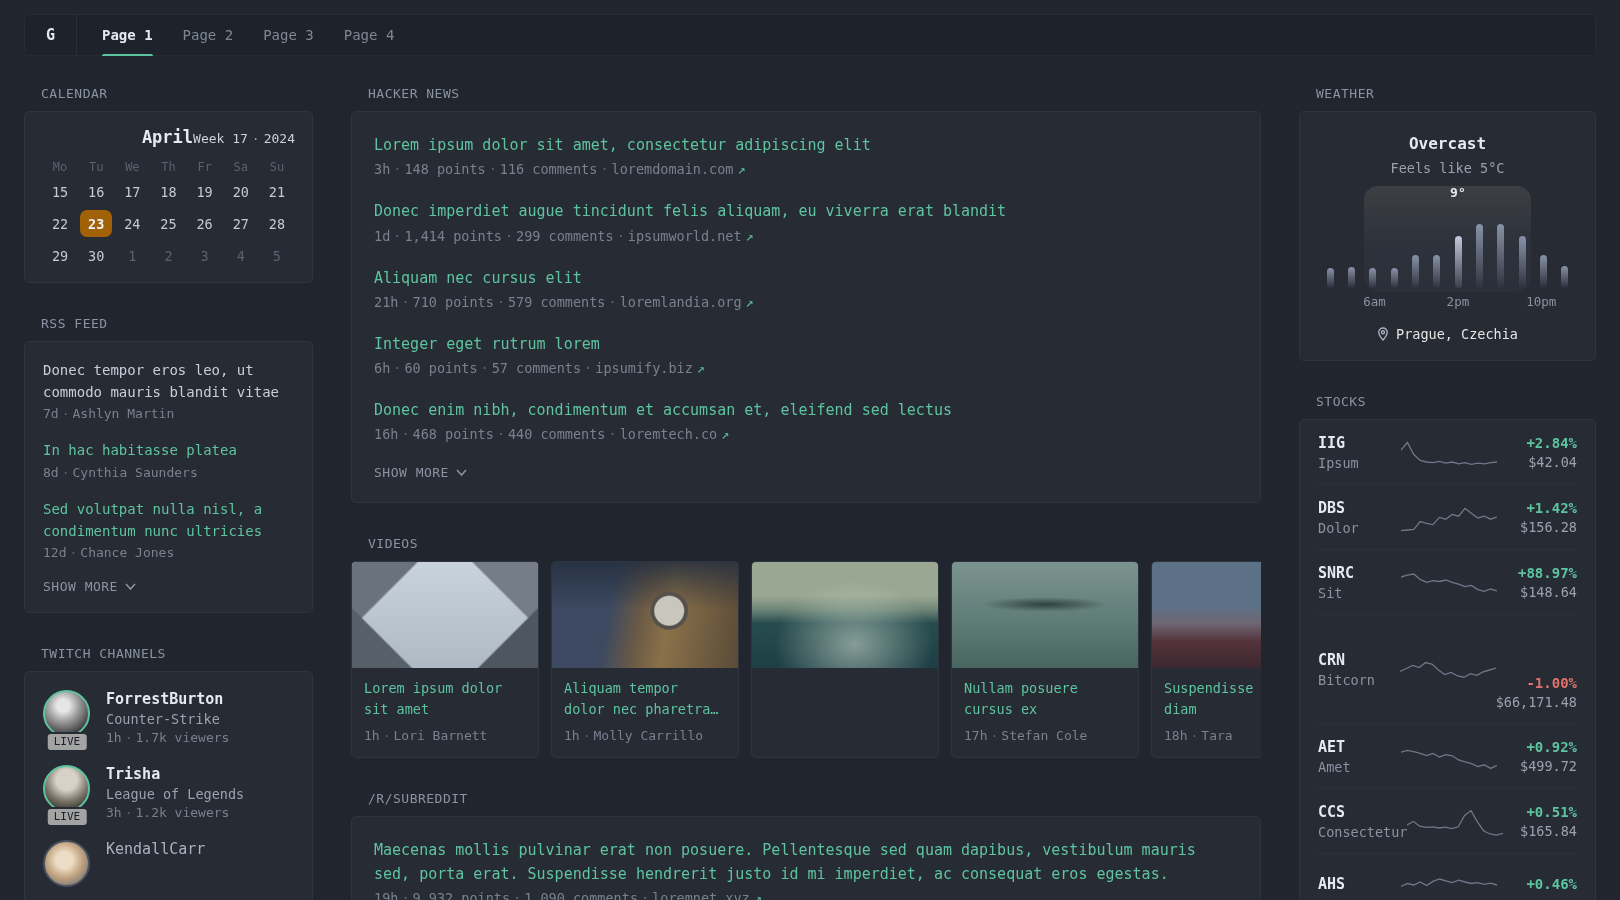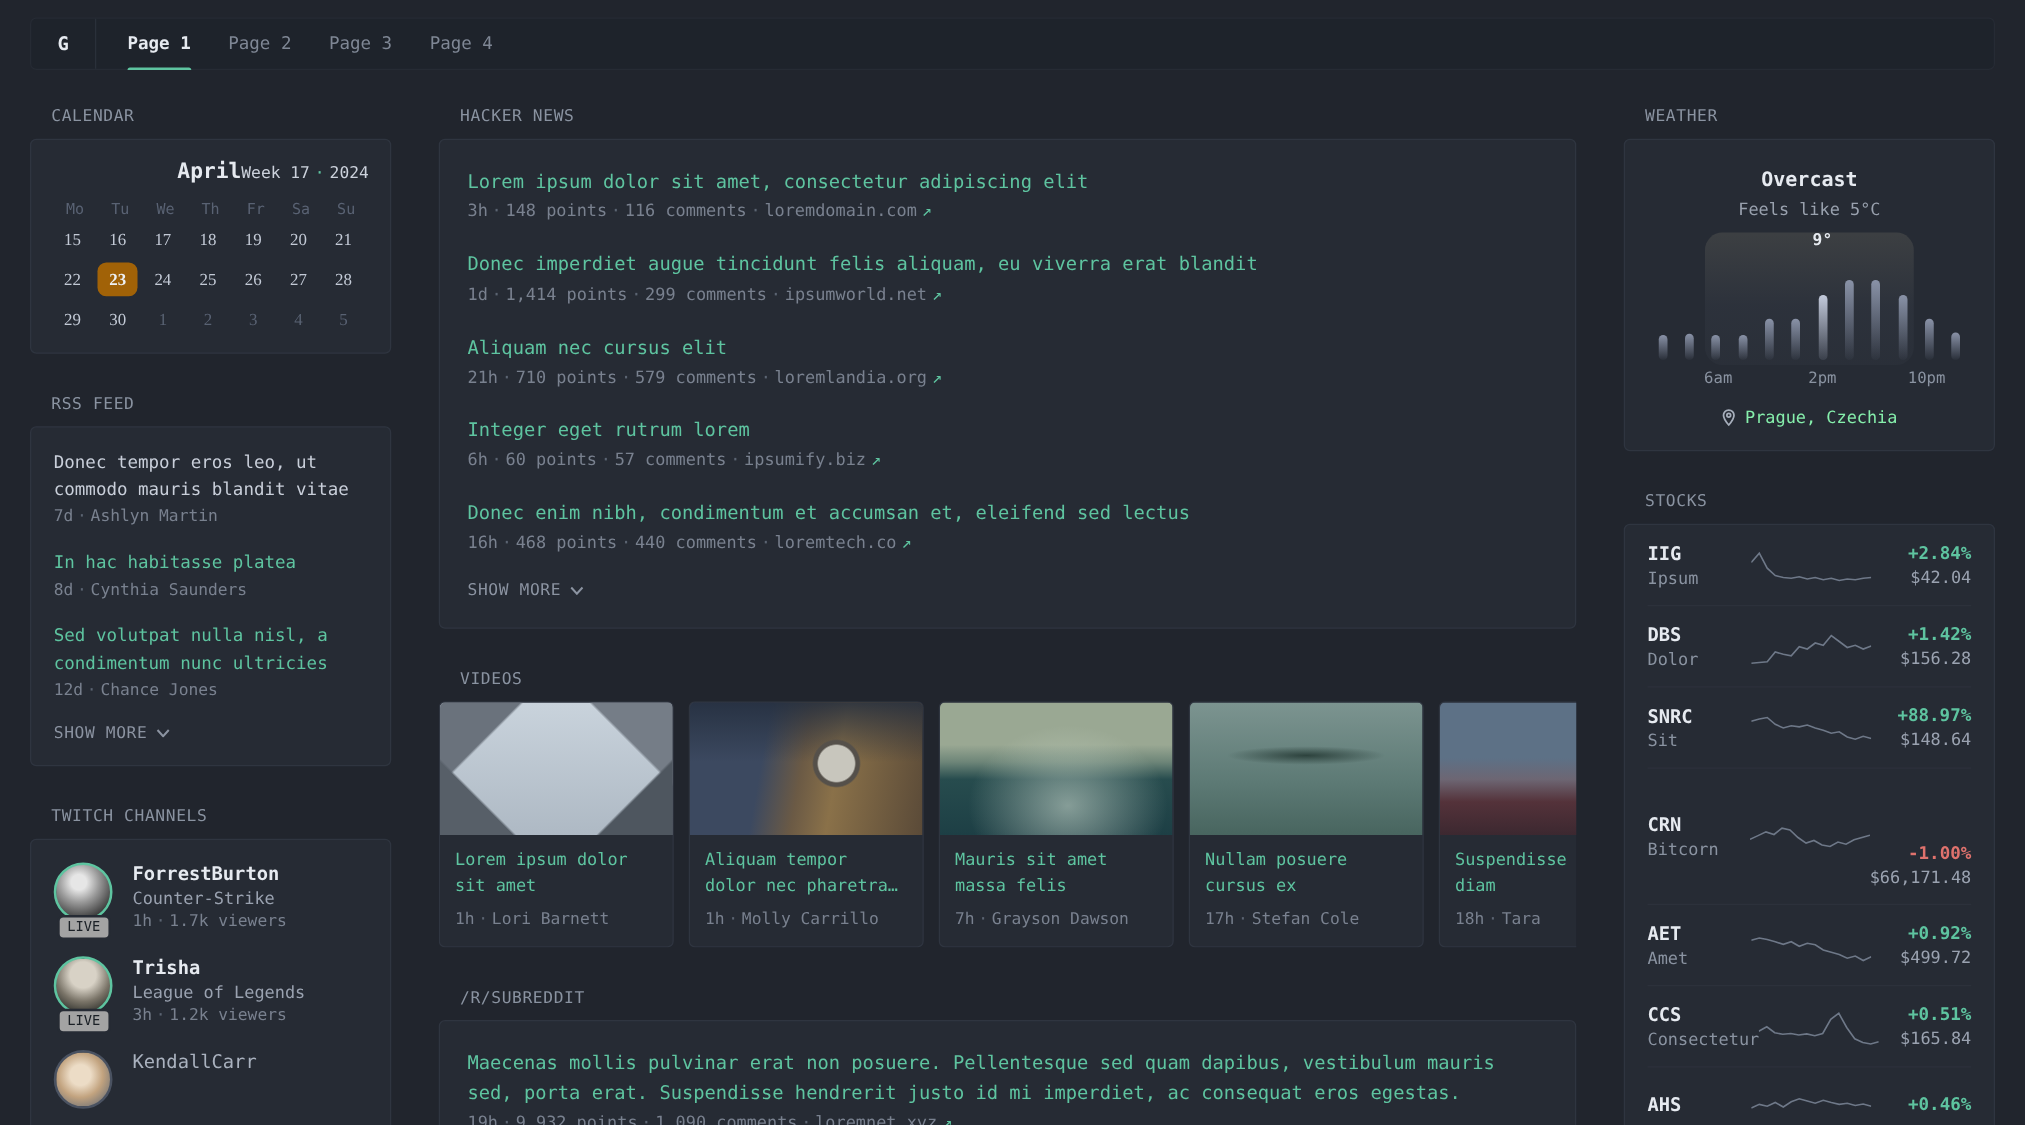--- a/index.html
+++ b/index.html
@@ -31,21 +31,21 @@
   .show-more{display:flex;align-items:center;gap:7px;color:#8b93a1;font-size:13px;letter-spacing:.5px;cursor:pointer;}
   .chev{stroke:#8b93a1;fill:none;stroke-width:1.6;}
   
   .cal-card{padding:15px 17px 13px;}
   .cal-head{display:flex;justify-content:flex-end;align-items:baseline;margin-bottom:13px;}
   .cal-month{font-size:17px;font-weight:600;color:var(--text-bright);}
   .cal-week{font-size:13px;color:#ccd2dc;}
   .cal-week .dot{color:var(--accent);margin:0 4px;}
   .cal-grid{display:grid;grid-template-columns:repeat(7,1fr);row-gap:5px;text-align:center;}
   .cal-dow{color:var(--text-dimmer);font-size:12px;padding-bottom:4px;}
-  .cal-day{height:27px;display:flex;align-items:center;font-size:13.5px;color:#c3cad6;font-family:Liberation Serif, serif;}
+  .cal-day{height:27px;display:flex;align-items:center;justify-content:center;font-size:13.5px;color:#c3cad6;}
   .cal-day span{display:flex;align-items:center;justify-content:center;width:32px;height:27px;border-radius:7px;}
   .cal-day.dim{color:var(--text-dimmer);}
   .cal-day.sel span{background:#a16207;color:#eef1f5;font-weight:bold;}
   
   .rss-card{padding:18px;}
   .feed-item{margin-bottom:19px;}
   .feed-title{color:var(--accent);font-size:14px;line-height:1.55;cursor:pointer;}
   .feed-item.visited .feed-title{color:#c9cfda;}
   .feed-meta{color:var(--text-dim);font-size:13px;margin-top:3px;}
   
@@ -105,21 +105,21 @@
       background:linear-gradient(180deg,rgba(222,210,170,.12),rgba(165,175,195,.05) 55%,rgba(165,175,195,.03));}
   .bars{position:absolute;left:4px;right:4px;bottom:22px;height:64px;display:flex;
       align-items:flex-end;justify-content:space-between;}
   .bar{width:7px;border-radius:4px;background:linear-gradient(#8992a7,rgba(110,120,145,.05));}
   .bar.current{background:linear-gradient(#c3cadb,rgba(170,180,205,.12));}
   .temp-label{position:absolute;top:-13px;transform:translateX(-50%);font-size:13px;font-weight:bold;
       color:var(--text-bright);}
   .time-labels{position:absolute;left:0;right:0;bottom:0;height:16px;}
   .time-label{position:absolute;transform:translateX(-50%);font-size:12.5px;color:#8a93a1;}
   .weather-loc{margin-top:16px;display:flex;justify-content:center;align-items:center;gap:7px;
-      color:#86efac;font-size:13.5px;}
+      color:#e5e5e5;font-size:13.5px;}
   .pin{stroke:#a6aebb;fill:none;stroke-width:1.4;}
   
   .stocks-card{padding:0 18px;}
   .stock-row{display:flex;align-items:center;padding:14px 0 13px;border-bottom:1px solid var(--border-soft);}
   .stock-row:last-child{border-bottom:none;}
   .stock-left{width:100px;}
   .stock-symbol{font-size:15px;font-weight:bold;color:var(--text-bright);cursor:pointer;}
   .stock-name{font-size:13.5px;color:#8a93a1;margin-top:3px;}
   .stock-sparkwrap{flex:1;display:flex;justify-content:center;}
   .spark{stroke:#6e7888;fill:none;stroke-width:1.3px;}
@@ -386,26 +386,20 @@
               <div class="video-thumb thumb-camera-hands"></div>
               <div class="video-body">
                 <div class="video-title">Aliquam tempor dolor nec pharetra…</div>
                 <div class="video-meta">
                   <span>1h</span><span class="sep">·</span><span>Molly Carrillo</span>
                 </div>
               </div>
             </div>
             <div class="video-card">
               <div class="video-thumb thumb-sea-wake"></div>
-              <div class="video-body">
-                <div class="video-title">Mauris sit amet massa felis</div>
-                <div class="video-meta">
-                  <span>7h</span><span class="sep">·</span><span>Grayson Dawson</span>
-                </div>
-              </div>
             </div>
             <div class="video-card">
               <div class="video-thumb thumb-canoe-lake"></div>
               <div class="video-body">
                 <div class="video-title">Nullam posuere cursus ex</div>
                 <div class="video-meta">
                   <span>17h</span><span class="sep">·</span><span>Stefan Cole</span>
                 </div>
               </div>
             </div>

